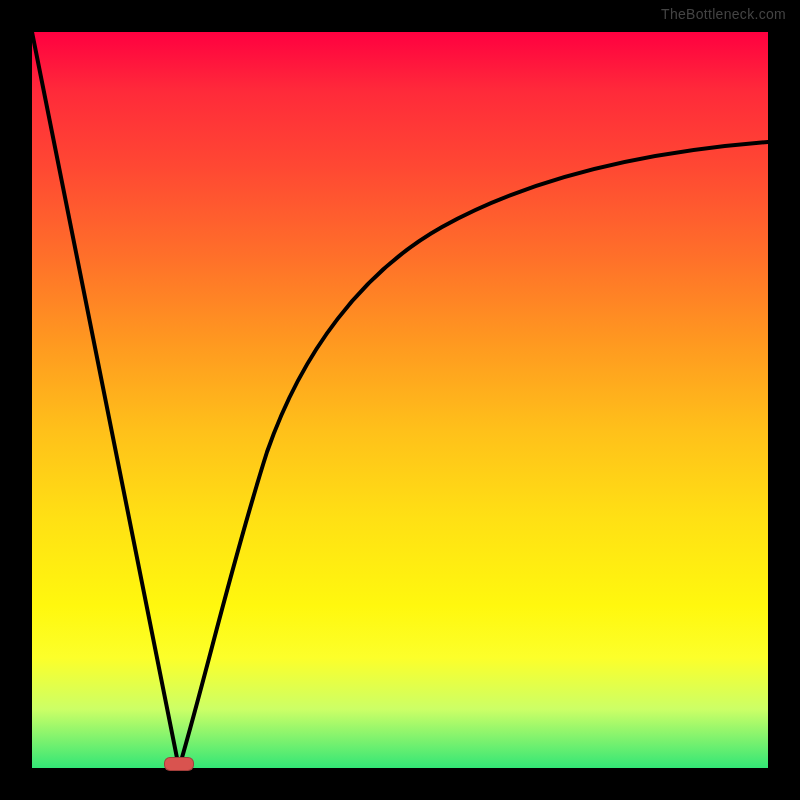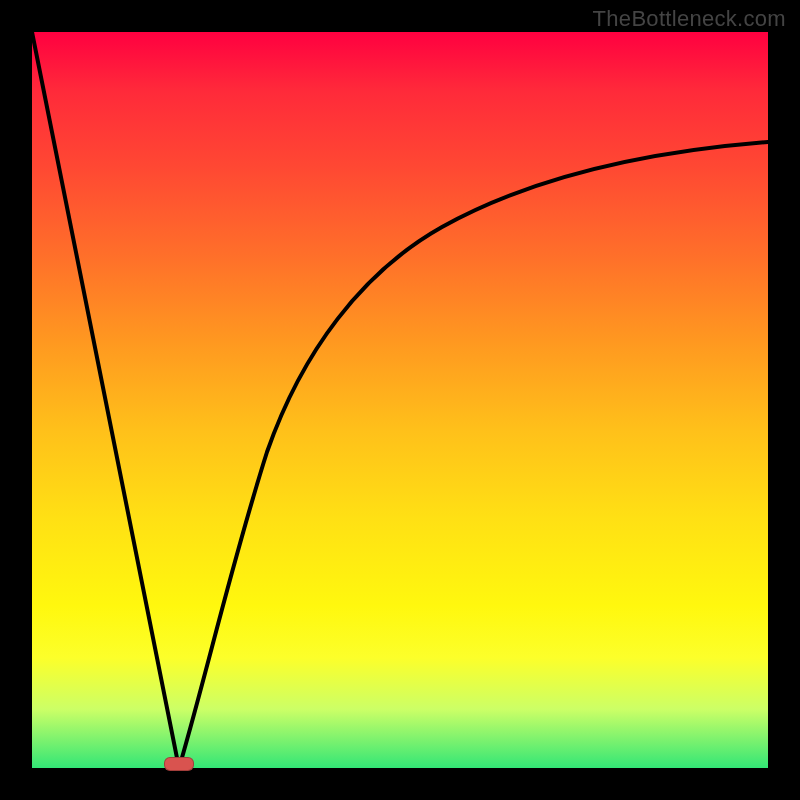--- a/index.html
+++ b/index.html
@@ -36,21 +36,21 @@
       #fcff2a 85%,
       #ccff66 92%,
       #33e676 100%
     );
   }
   .watermark {
     position: absolute;
     top: 6px;
     right: 14px;
     color: #444;
-    font-size: 22px;
+    font-size: 14px;
     letter-spacing: 0.3px;
     user-select: none;
     margin-left: 8px;
   }
   svg.curves {
     position: absolute;
     left: 0;
     top: 0;
     width: 736px;
     height: 736px;

